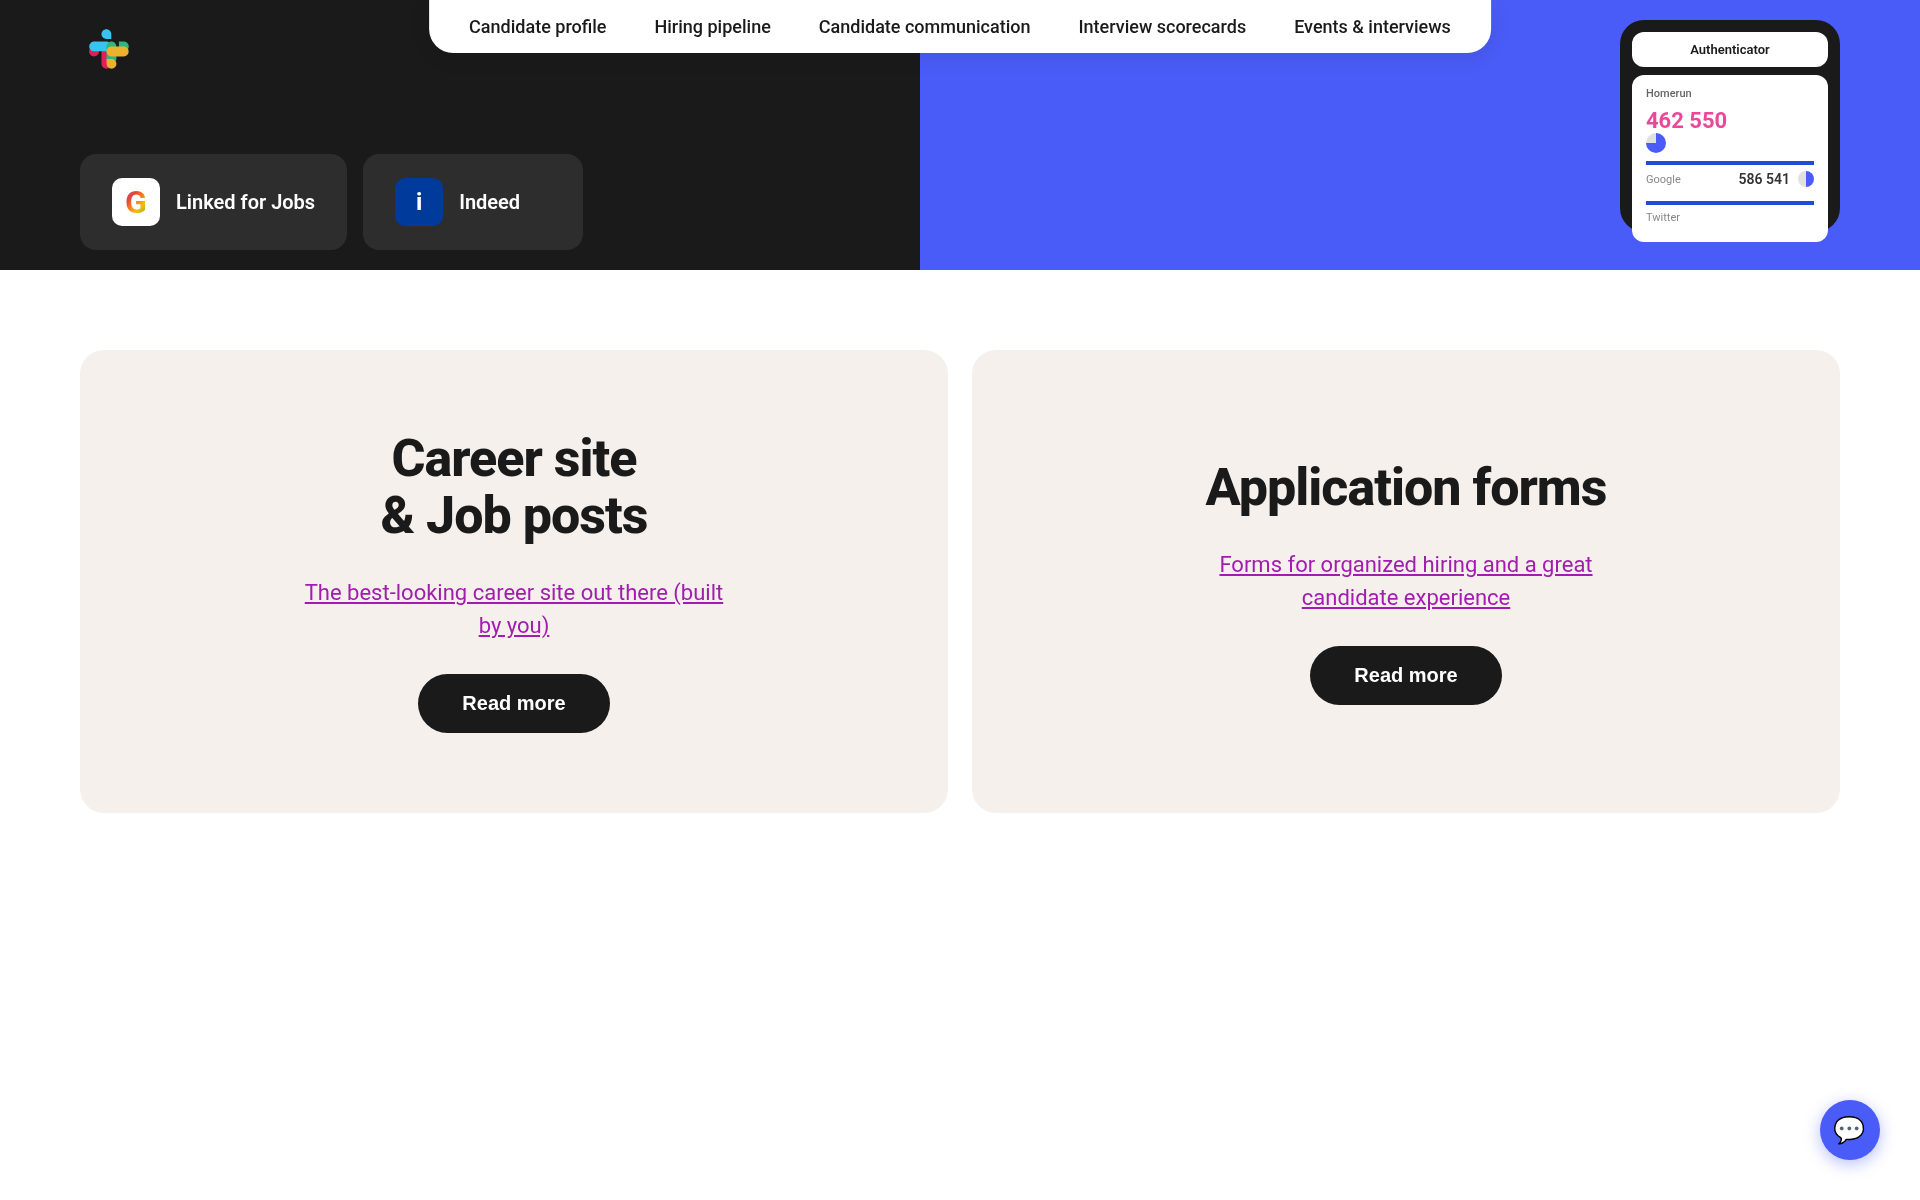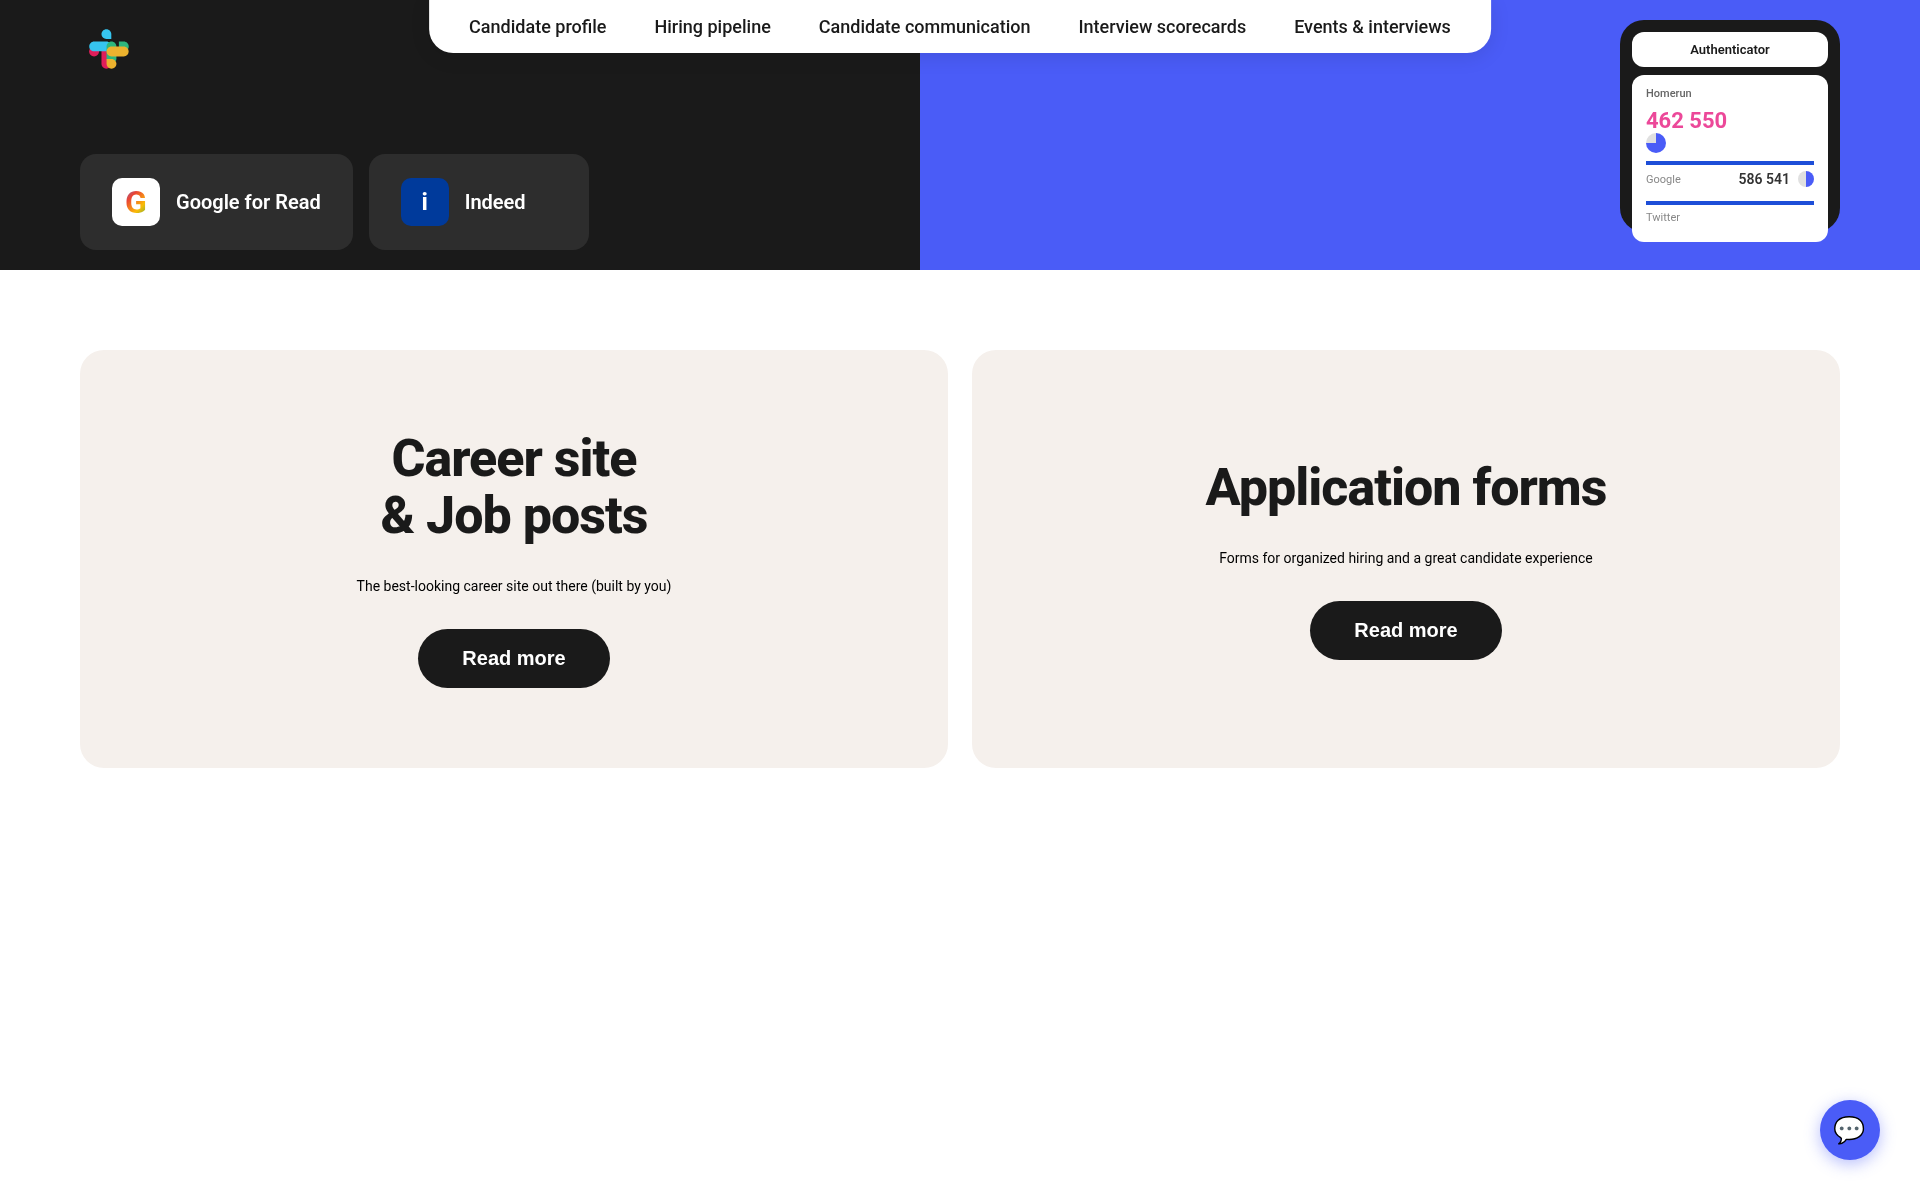--- a/index.html
+++ b/index.html
@@ -256,24 +256,25 @@
 
     .card-title {
       font-size: 52px;
       font-weight: 800;
       color: #1a1a1a;
       line-height: 1.1;
       letter-spacing: -1px;
     }
 
     .card-description {
-      font-size: 14px;
-      color: #000000;
+      font-size: 22px;
+      color: #a21caf;
       line-height: 1.5;
       max-width: 420px;
+      text-decoration: underline;
     }
 
     .read-more-btn {
       background: #1a1a1a;
       color: #ffffff;
       border: none;
       border-radius: 50px;
       padding: 18px 44px;
       font-size: 20px;
       font-weight: 600;
@@ -345,21 +346,21 @@
         <path d="M32.7 37.8c-2.8 0-5.1-2.3-5.1-5.1s2.3-5.1 5.1-5.1h12.7c2.8 0 5.1 2.3 5.1 5.1s-2.3 5.1-5.1 5.1H32.7z" fill="#ECB22E"></path>
       </svg>
     </div>
 
     <div class="job-boards">
 
       <div class="job-board-tile">
         <div class="job-board-icon google-icon">
           <span class="google-g">G</span>
         </div>
-        <span class="job-board-name">Google for Read</span>
+        <span class="job-board-name">Linked for Jobs</span>
       </div>
 
       <div class="job-board-tile">
         <div class="job-board-icon indeed-icon">
           <span style="font-size:24px; font-weight:700; color:white;">i</span>
         </div>
         <span class="job-board-name">Indeed</span>
       </div>
 
     </div>

